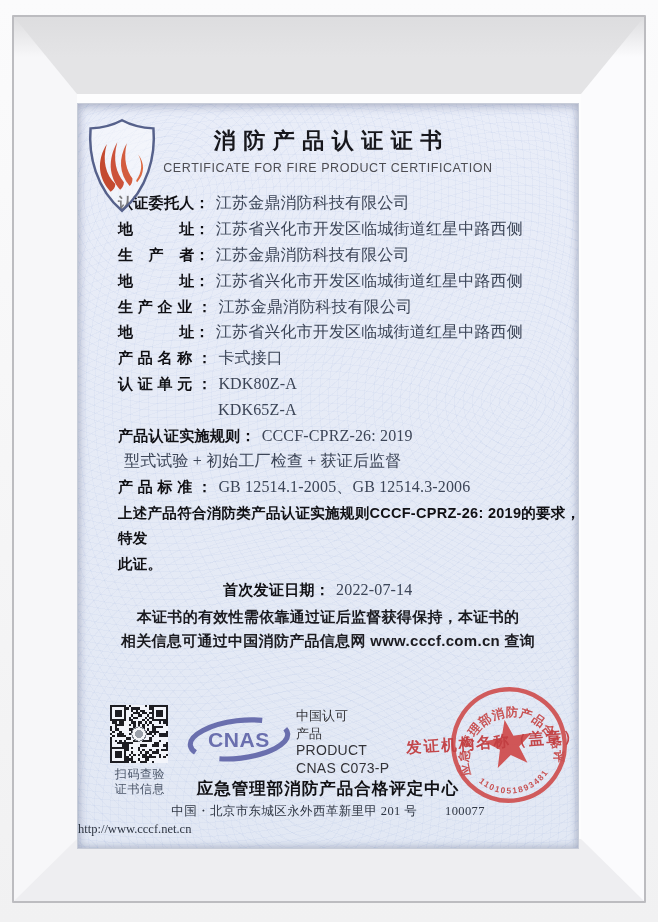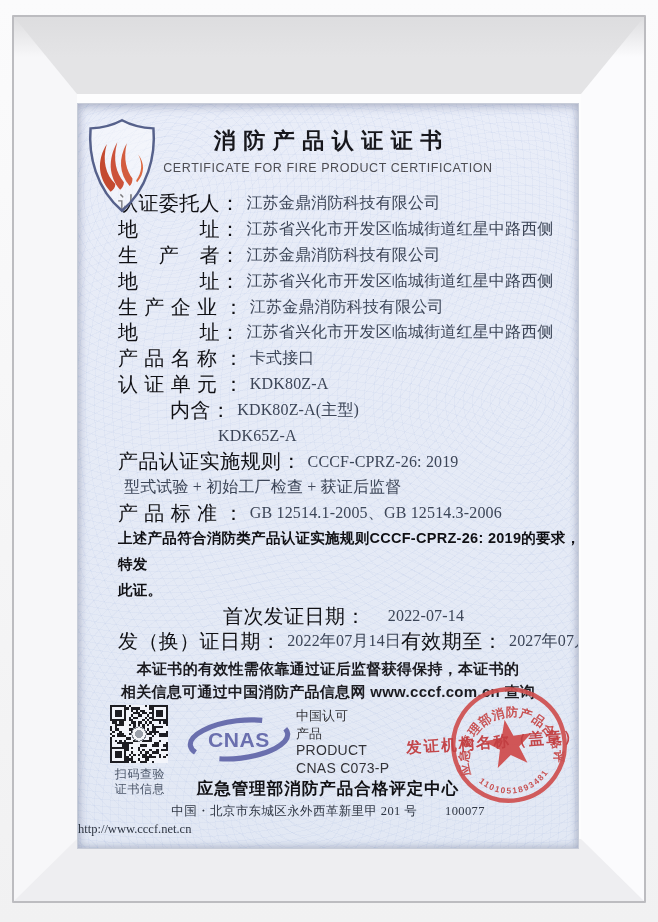--- a/index.html
+++ b/index.html
@@ -63,33 +63,33 @@
   .certno {
     margin-top:9px; text-align:right; padding-right:34px;
     font-family:"Liberation Serif", serif; font-size:14.5px; color:#2f3848;
   }
   .certno .lbl { color:#252c38; }
 
   
   .rows { margin-top:16px; padding-left:40px; padding-right:26px; }
   .row { height:25.8px; display:flex; align-items:center; white-space:nowrap; }
   .lab {
-    font-weight:400; font-size:20px; color:#101014; letter-spacing:0.02em;
+    font-weight:700; font-size:15px; color:#101014; letter-spacing:0.02em;
   }
   .val {
     font-family:"Liberation Serif", serif; font-size:16px; color:#3c4557;
     padding-left:6px; letter-spacing:0.01em;
   }
   .row.indent1 { padding-left:52px; }
   .row.indent2 { padding-left:94px; }
   .statement {
     font-weight:700; font-size:14.5px; color:#101014; line-height:25.6px;
     letter-spacing:0.02em; width:472px;
   }
-  .row.center-off { padding-left:105px;gap:16px; }
+  .row.center-off { padding-left:105px; }
   .gap2 { display:inline-block; width:22px; }
   .notice {
     text-align:center; font-size:15px; font-weight:600; color:#1b1b20;
     line-height:23.5px; letter-spacing:0.02em;
   }
   .notice-wrap { margin-top:2px; }
 
   
   .qr-block { position:absolute; left:32px; top:601px; width:60px; text-align:center; }
   .qr { width:58px; height:58px; display:block; background:#f2f4fa; }
@@ -168,24 +168,20 @@
         <span class="val">江苏省兴化市开发区临城街道红星中路西侧</span>
       </div>
       <div class="row">
         <span class="lab">产 品 名 称 ：</span>
         <span class="val">卡式接口</span>
       </div>
       <div class="row">
         <span class="lab">认 证 单 元 ：</span>
         <span class="val">KDK80Z-A</span>
       </div>
-      <div class="row indent1">
-        <span class="lab">内含：</span>
-        <span class="val">KDK80Z-A(主型)</span>
-      </div>
       <div class="row indent2">
         <span class="val">KDK65Z-A</span>
       </div>
       <div class="row">
         <span class="lab">产品认证实施规则：</span>
         <span class="val">CCCF-CPRZ-26: 2019</span>
       </div>
       <div class="row">
         <span class="val">型式试验 + 初始工厂检查 + 获证后监督</span>
       </div>
@@ -195,27 +191,20 @@
       </div>
 
       <div class="statement">
         <span>上述产品符合消防类产品认证实施规则CCCF-CPRZ-26: 2019的要求，特发</span><br>
         <span>此证。</span>
       </div>
 
       <div class="row center-off">
         <span class="lab">首次发证日期：</span>
         <span class="val">2022-07-14</span>
-      </div>
-      <div class="row">
-        <span class="lab">发（换）证日期：</span>
-        <span class="val">2022年07月14日</span>
-        <span class="gap2"></span>
-        <span class="lab">有效期至：</span>
-        <span class="val">2027年07月13日</span>
       </div>
     </div>
 
     <div class="notice-wrap">
       <div class="notice">本证书的有效性需依靠通过证后监督获得保持，本证书的</div>
       <div class="notice">相关信息可通过中国消防产品信息网 www.cccf.com.cn 查询</div>
     </div>
 
     <div class="qr-block">
       <svg class="qr" id="qr-svg" viewBox="0 0 25 25" shape-rendering="crispEdges">

